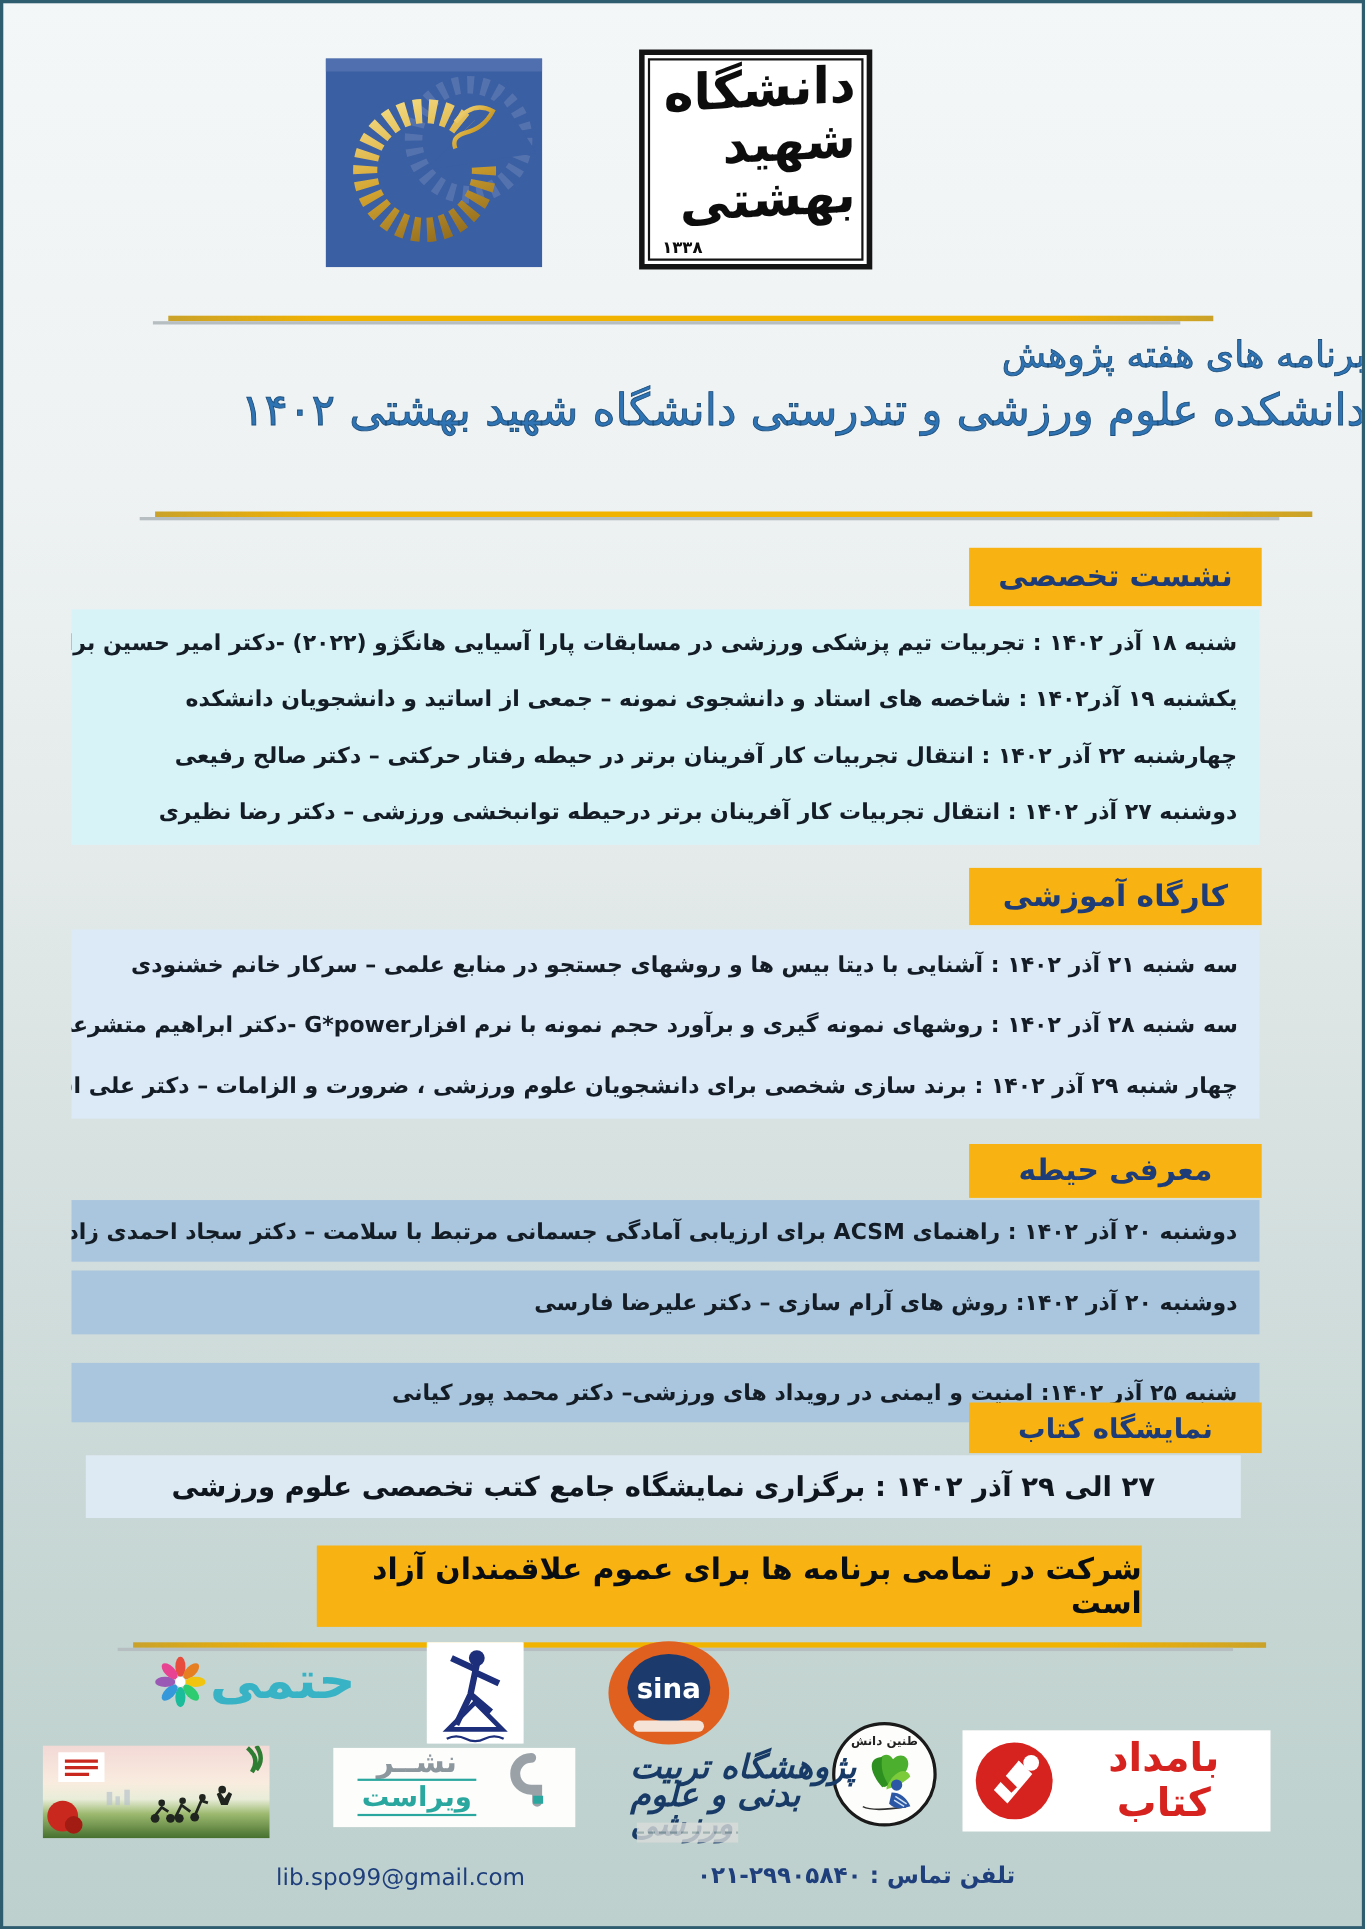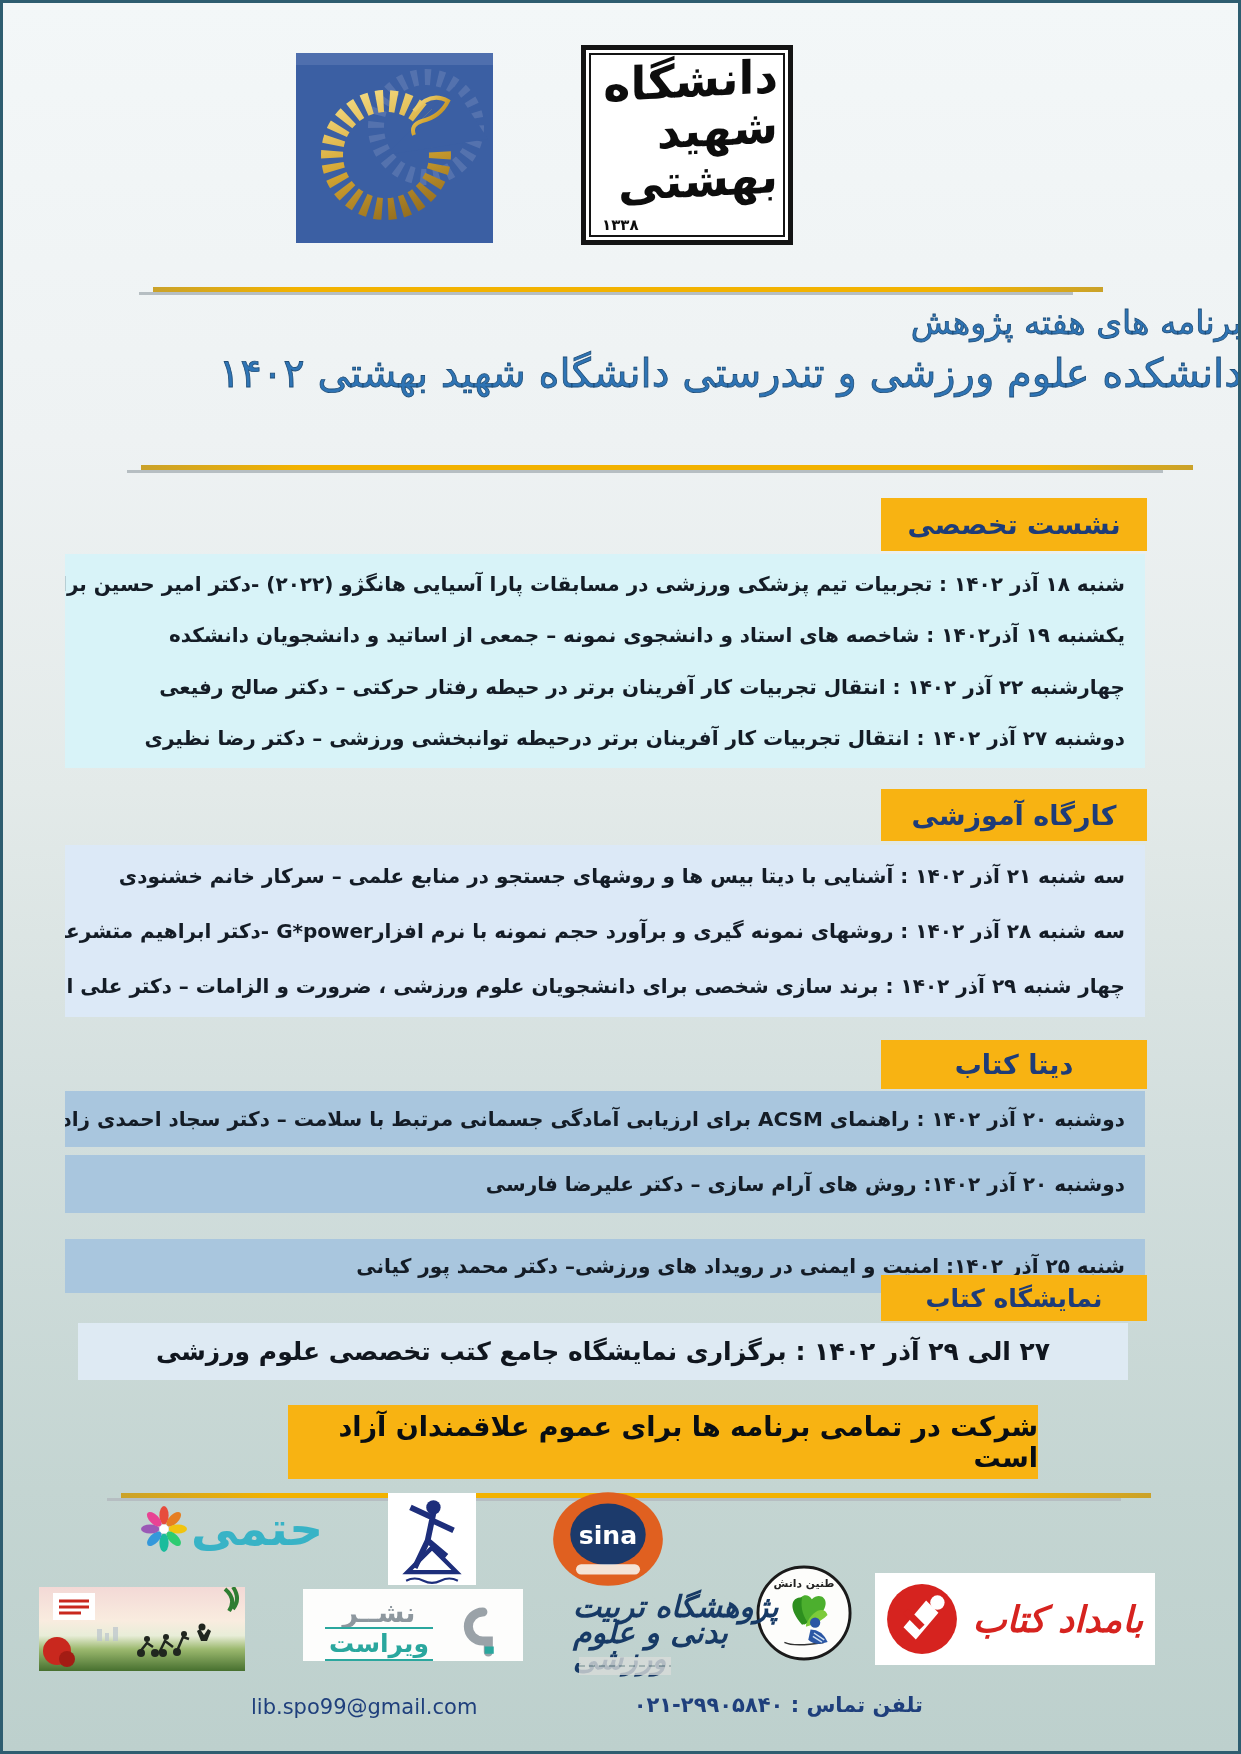--- a/index.html
+++ b/index.html
@@ -58,30 +58,30 @@
     font-size:27px;font-weight:bold;color:#090e13;}
   
   .logo-hatmi{position:absolute;left:138px;top:1498px;width:200px;height:56px;display:flex;align-items:center;gap:4px;}
   .hatmi-text{color:#38b3c6;font-size:47px;font-weight:bold;line-height:50px;letter-spacing:-1px;}
   .logo-athlete{position:absolute;left:385px;top:1490px;width:88px;height:92px;background:#fff;}
   .logo-sina{position:absolute;left:545px;top:1488px;width:120px;height:96px;}
   .logo-tanin{position:absolute;left:752px;top:1561px;width:98px;height:98px;}
   .logo-landscape{position:absolute;left:36px;top:1584px;width:206px;height:84px;
     background:linear-gradient(180deg,#f3d9d6 0%,#f9ecdf 40%,#e8edd8 58%,#9cb96f 74%,#47702f 100%);}
   .logo-virast{position:absolute;left:300px;top:1586px;width:220px;height:72px;background:#fdfdfc;
-    display:flex;flex-direction:row-reverse;align-items:flex-end;justify-content:center;gap:10px;}
+    display:flex;flex-direction:row-reverse;align-items:flex-start;justify-content:center;gap:10px;}
   .virast-texts{display:flex;flex-direction:column;align-items:center;direction:rtl;}
   .virast-top{color:#8d979e;font-size:27px;font-weight:bold;letter-spacing:4px;line-height:28px;}
   .virast-bottom{color:#2aa79e;font-size:25px;font-weight:bold;border-top:2px solid #2aa79e;border-bottom:2px solid #2aa79e;line-height:30px;padding:0 4px;}
   .logo-inst{position:absolute;left:570px;top:1592px;width:258px;height:76px;display:flex;align-items:center;justify-content:flex-end;gap:4px;}
   .inst-text{color:#173a66;font-size:30px;font-weight:bold;font-style:italic;direction:rtl;text-align:left;line-height:26px;}
   .inst-caption{position:absolute;left:6px;bottom:-4px;width:92px;height:18px;background:#d9dcda;opacity:.8;
     background-image:repeating-linear-gradient(90deg,#9aa 0 6px,transparent 6px 10px);background-size:100% 2px;background-position:center;background-repeat:no-repeat;}
   .logo-bamdad{position:absolute;left:872px;top:1570px;width:280px;height:92px;background:#fff;
-    display:flex;align-items:center;gap:12px;padding:0 10px;box-sizing:border-box;font-style:italic;}
+    display:flex;align-items:center;gap:12px;padding:0 10px;box-sizing:border-box;}
   .bamdad-text{color:#d6231f;font-size:36px;font-weight:bold;direction:rtl;flex:1;text-align:center;}
   
   .email{position:absolute;left:248px;top:1692px;font-size:21px;color:#1f3f7c;}
   .phone{position:absolute;left:610px;top:1690px;width:310px;font-size:21px;font-weight:bold;color:#1f3f7c;direction:rtl;text-align:right;}
 </style>
 </head>
 <body>
 
 <div class="poster">
 
@@ -127,21 +127,21 @@
     <p>دوشنبه ۲۷ آذر ۱۴۰۲ : انتقال تجربیات کار آفرینان برتر درحیطه توانبخشی ورزشی – دکتر رضا نظیری</p>
   </div>
 
   <div class="sec-head h2">کارگاه آموزشی</div>
   <div class="box box-workshop">
     <p>سه شنبه ۲۱ آذر ۱۴۰۲ : آشنایی با دیتا بیس ها و روشهای جستجو در منابع علمی – سرکار خانم خشنودی</p>
     <p>سه شنبه ۲۸ آذر ۱۴۰۲ : روشهای نمونه گیری و برآورد حجم نمونه با نرم افزارG*power -دکتر ابراهیم متشرعی</p>
     <p>چهار شنبه ۲۹ آذر ۱۴۰۲ : برند سازی شخصی برای دانشجویان علوم ورزشی ، ضرورت و الزامات – دکتر علی افروزه</p>
   </div>
 
-  <div class="sec-head h3">دیتا کتاب</div>
+  <div class="sec-head h3">معرفی حیطه</div>
   <div class="box-book bk1">
     <p>دوشنبه ۲۰ آذر ۱۴۰۲ : راهنمای ACSM برای ارزیابی آمادگی جسمانی مرتبط با سلامت – دکتر سجاد احمدی زاد</p>
   </div>
   <div class="box-book bk2">
     <p>دوشنبه ۲۰ آذر ۱۴۰۲: روش های آرام سازی – دکتر علیرضا فارسی</p>
   </div>
   <div class="box-book bk3">
     <p>شنبه ۲۵ آذر ۱۴۰۲: امنیت و ایمنی در رویداد های ورزشی– دکتر محمد پور کیانی</p>
   </div>
 

